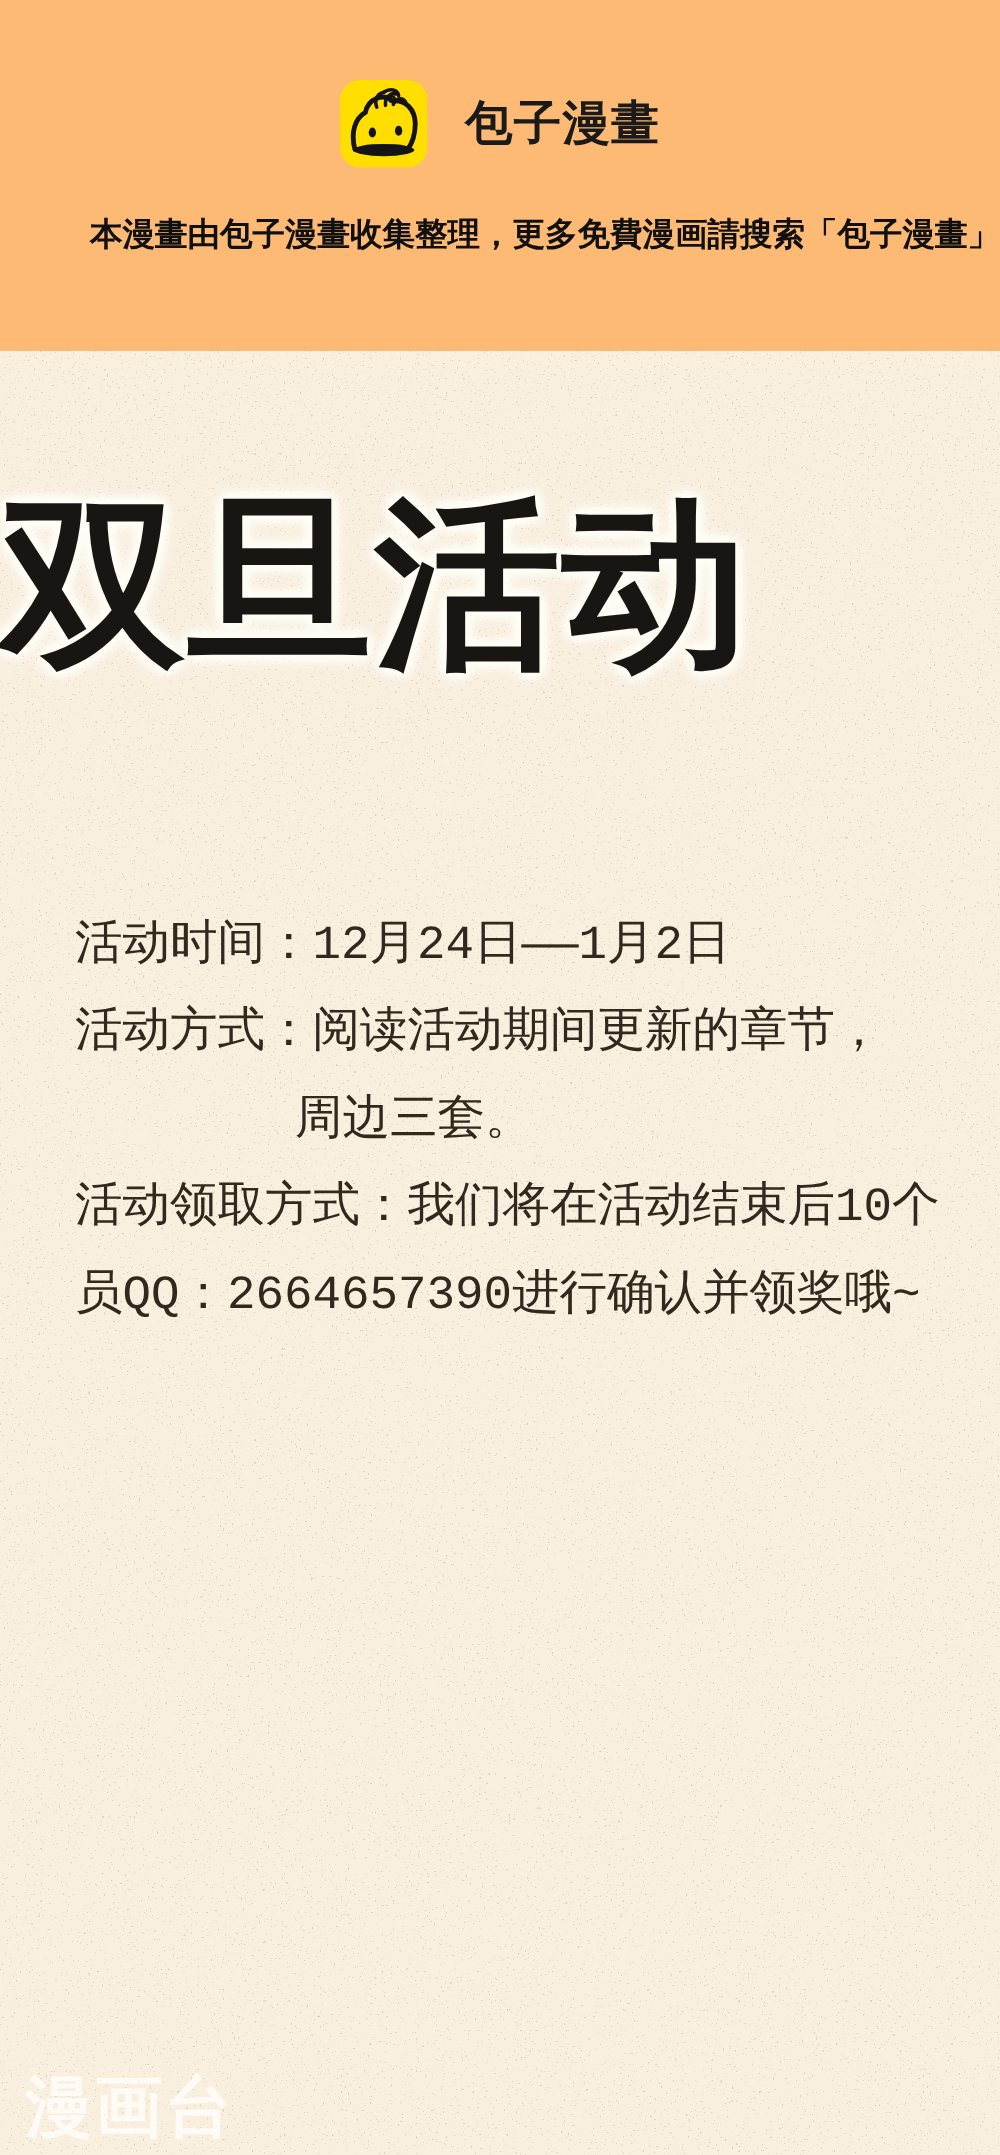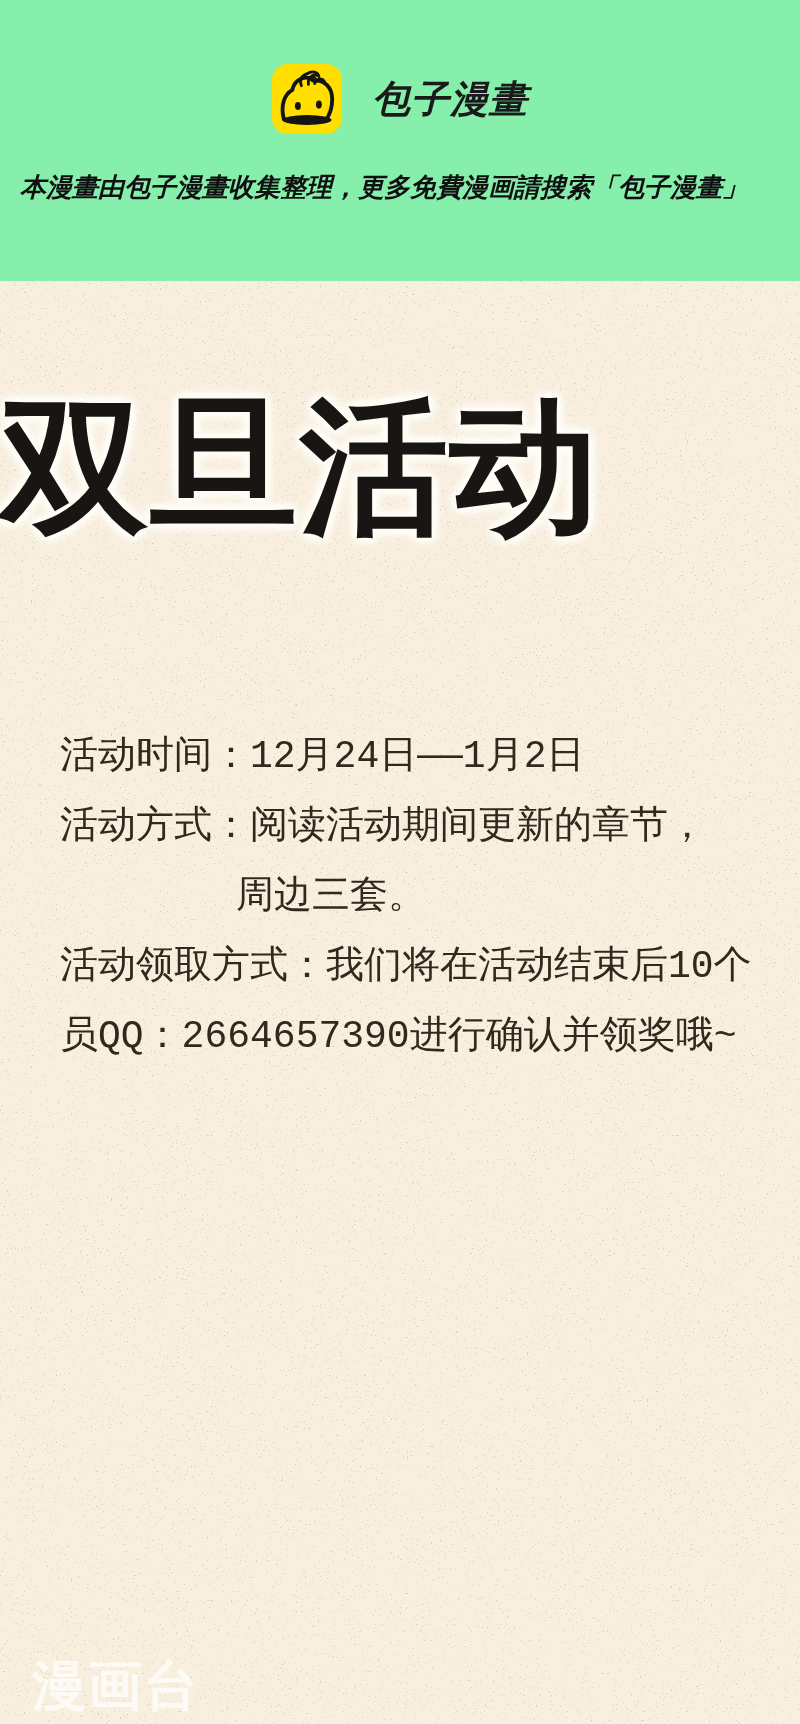--- a/index.html
+++ b/index.html
@@ -11,22 +11,21 @@
     background: #ffffff;
     overflow: hidden;
     font-family: "Liberation Sans", "DejaVu Sans", sans-serif;
   }
 
   
   .header {
     position: absolute;
     top: 0; left: 0;
     width: 800px; height: 281px;
-    background: #86efac;
-    font-style: italic;
+    background: #fdba74;
   }
   .logo-row {
     position: absolute;
     top: 64px; left: 0;
     width: 100%;
     display: flex;
     justify-content: center;
     align-items: center;
     gap: 30px;
   }
@@ -38,21 +37,21 @@
     font-size: 38px;
     font-weight: 800;
     color: #1a1a1a;
     letter-spacing: 1px;
     line-height: 1;
   }
   .disclaimer {
     position: absolute;
     top: 170px; left: 0;
     width: 100%;
-    text-align: left;
+    text-align: right;
     font-size: 26px;
     font-weight: 700;
     color: #101010;
     line-height: 34px;
     padding-left: 20px;
   }
 
   
   .paper {
     position: absolute;
@@ -89,21 +88,21 @@
     font-size: 38px;
     line-height: 70px;
     color: #32281d;
     letter-spacing: 0px;
   }
   .line { white-space: nowrap; }
   .line.indent { padding-left: 176px; }
 
   .watermark {
     position: absolute;
-    top: 1650px; left: 32px;
+    top: 1650px; left: 20px;
     font-size: 54px;
     font-weight: 700;
     color: rgba(255, 255, 255, 0.72);
     letter-spacing: 2px;
     font-family: "Liberation Sans", "DejaVu Sans", sans-serif;
   }
 </style>
 </head>
 <body>
 

